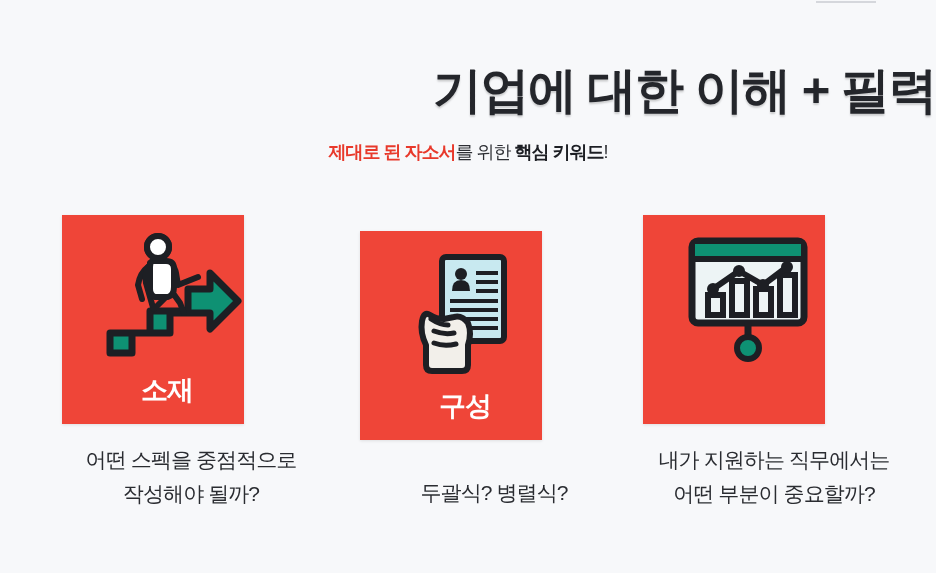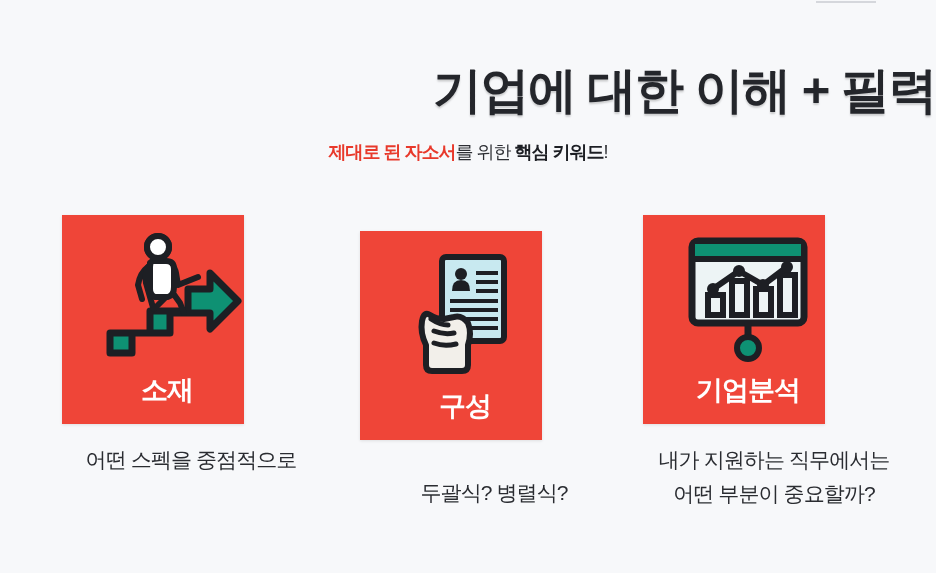--- a/index.html
+++ b/index.html
@@ -204,28 +204,28 @@
         </g>
         <polyline points="35,56 61,38 85,52 109,34" fill="none" stroke="#1d1f24" stroke-width="6" stroke-linejoin="round" stroke-linecap="round"></polyline>
         <circle cx="35" cy="56" r="6" fill="#1d1f24"></circle>
         <circle cx="61" cy="38" r="6" fill="#1d1f24"></circle>
         <circle cx="85" cy="52" r="6" fill="#1d1f24"></circle>
         <circle cx="109" cy="34" r="6" fill="#1d1f24"></circle>
         <line x1="70" y1="90" x2="70" y2="108" stroke="#1d1f24" stroke-width="7"></line>
         <circle cx="70" cy="115" r="11" fill="#0e9173" stroke="#1d1f24" stroke-width="6"></circle>
       </svg>
     </div>
-    <div class="card-label">기업분석</div>
   </div>
 
 </div>
 
 <div class="captions">
   <div class="caption caption-1">
     <span>어떤 스펙을 중점적으로</span>
+    <span>작성해야 될까?</span>
   </div>
   <div class="caption caption-3">
     <span>내가 지원하는 직무에서는</span>
     <span>어떤 부분이 중요할까?</span>
   </div>
   <div class="caption caption-2">
     <span>두괄식? 병렬식?</span>
   </div>
 </div>
 

